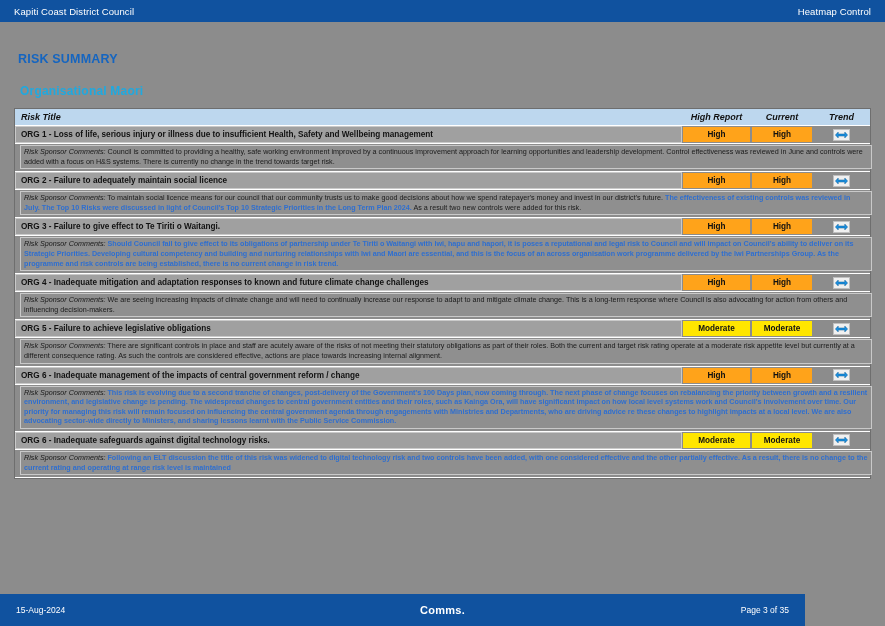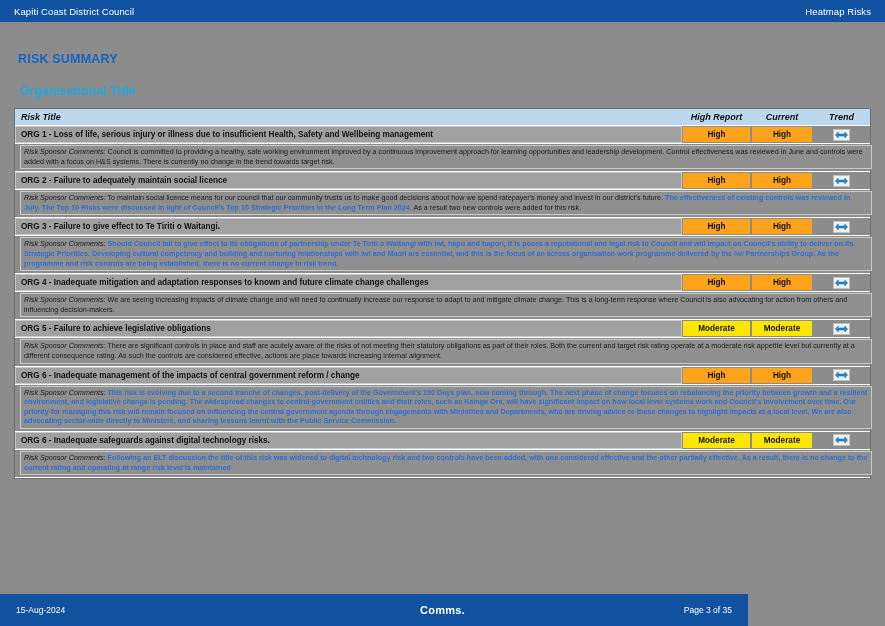--- a/index.html
+++ b/index.html
@@ -162,44 +162,44 @@
     font-weight: bold;
   }
   .comment-row .ctext .lbl {
     font-style: italic;
   }
 
   
   #footer {
     position: absolute;
     bottom: 0; left: 0;
-    width: 748px;
+    width: 805px;
     height: 32px;
     background: #10529f;
     color: #ffffff;
     display: flex;
     align-items: center;
     font-size: 8.5px;
   }
   #footer .f-left  { position: absolute; left: 16px; }
   #footer .f-mid   { position: absolute; left: 0; width: 885px; text-align: center; font-size: 11px; font-weight: bold; letter-spacing: .3px; }
   #footer .f-right { position: absolute; right: 16px; }
 </style>
 </head>
 <body>
 
 <div id="topbar">
   <span class="tb-left">Kapiti Coast District Council</span>
-  <span class="tb-right">Heatmap Risks</span>
+  <span class="tb-right">Heatmap Control</span>
 </div>
 
 <div id="sheet">
 
   <div id="risk-summary-title">RISK SUMMARY</div>
-  <div id="org-risk-title">Organisational Title</div>
+  <div id="org-risk-title">Organisational Maori</div>
 
   <div id="risk-table">
     <div class="thead">
       <div class="th col-title">Risk Title</div>
       <div class="th col-last">High Report</div>
       <div class="th col-current">Current</div>
       <div class="th col-trend">Trend</div>
     </div>
     <div id="rows-host">
         <div class="risk-row">

